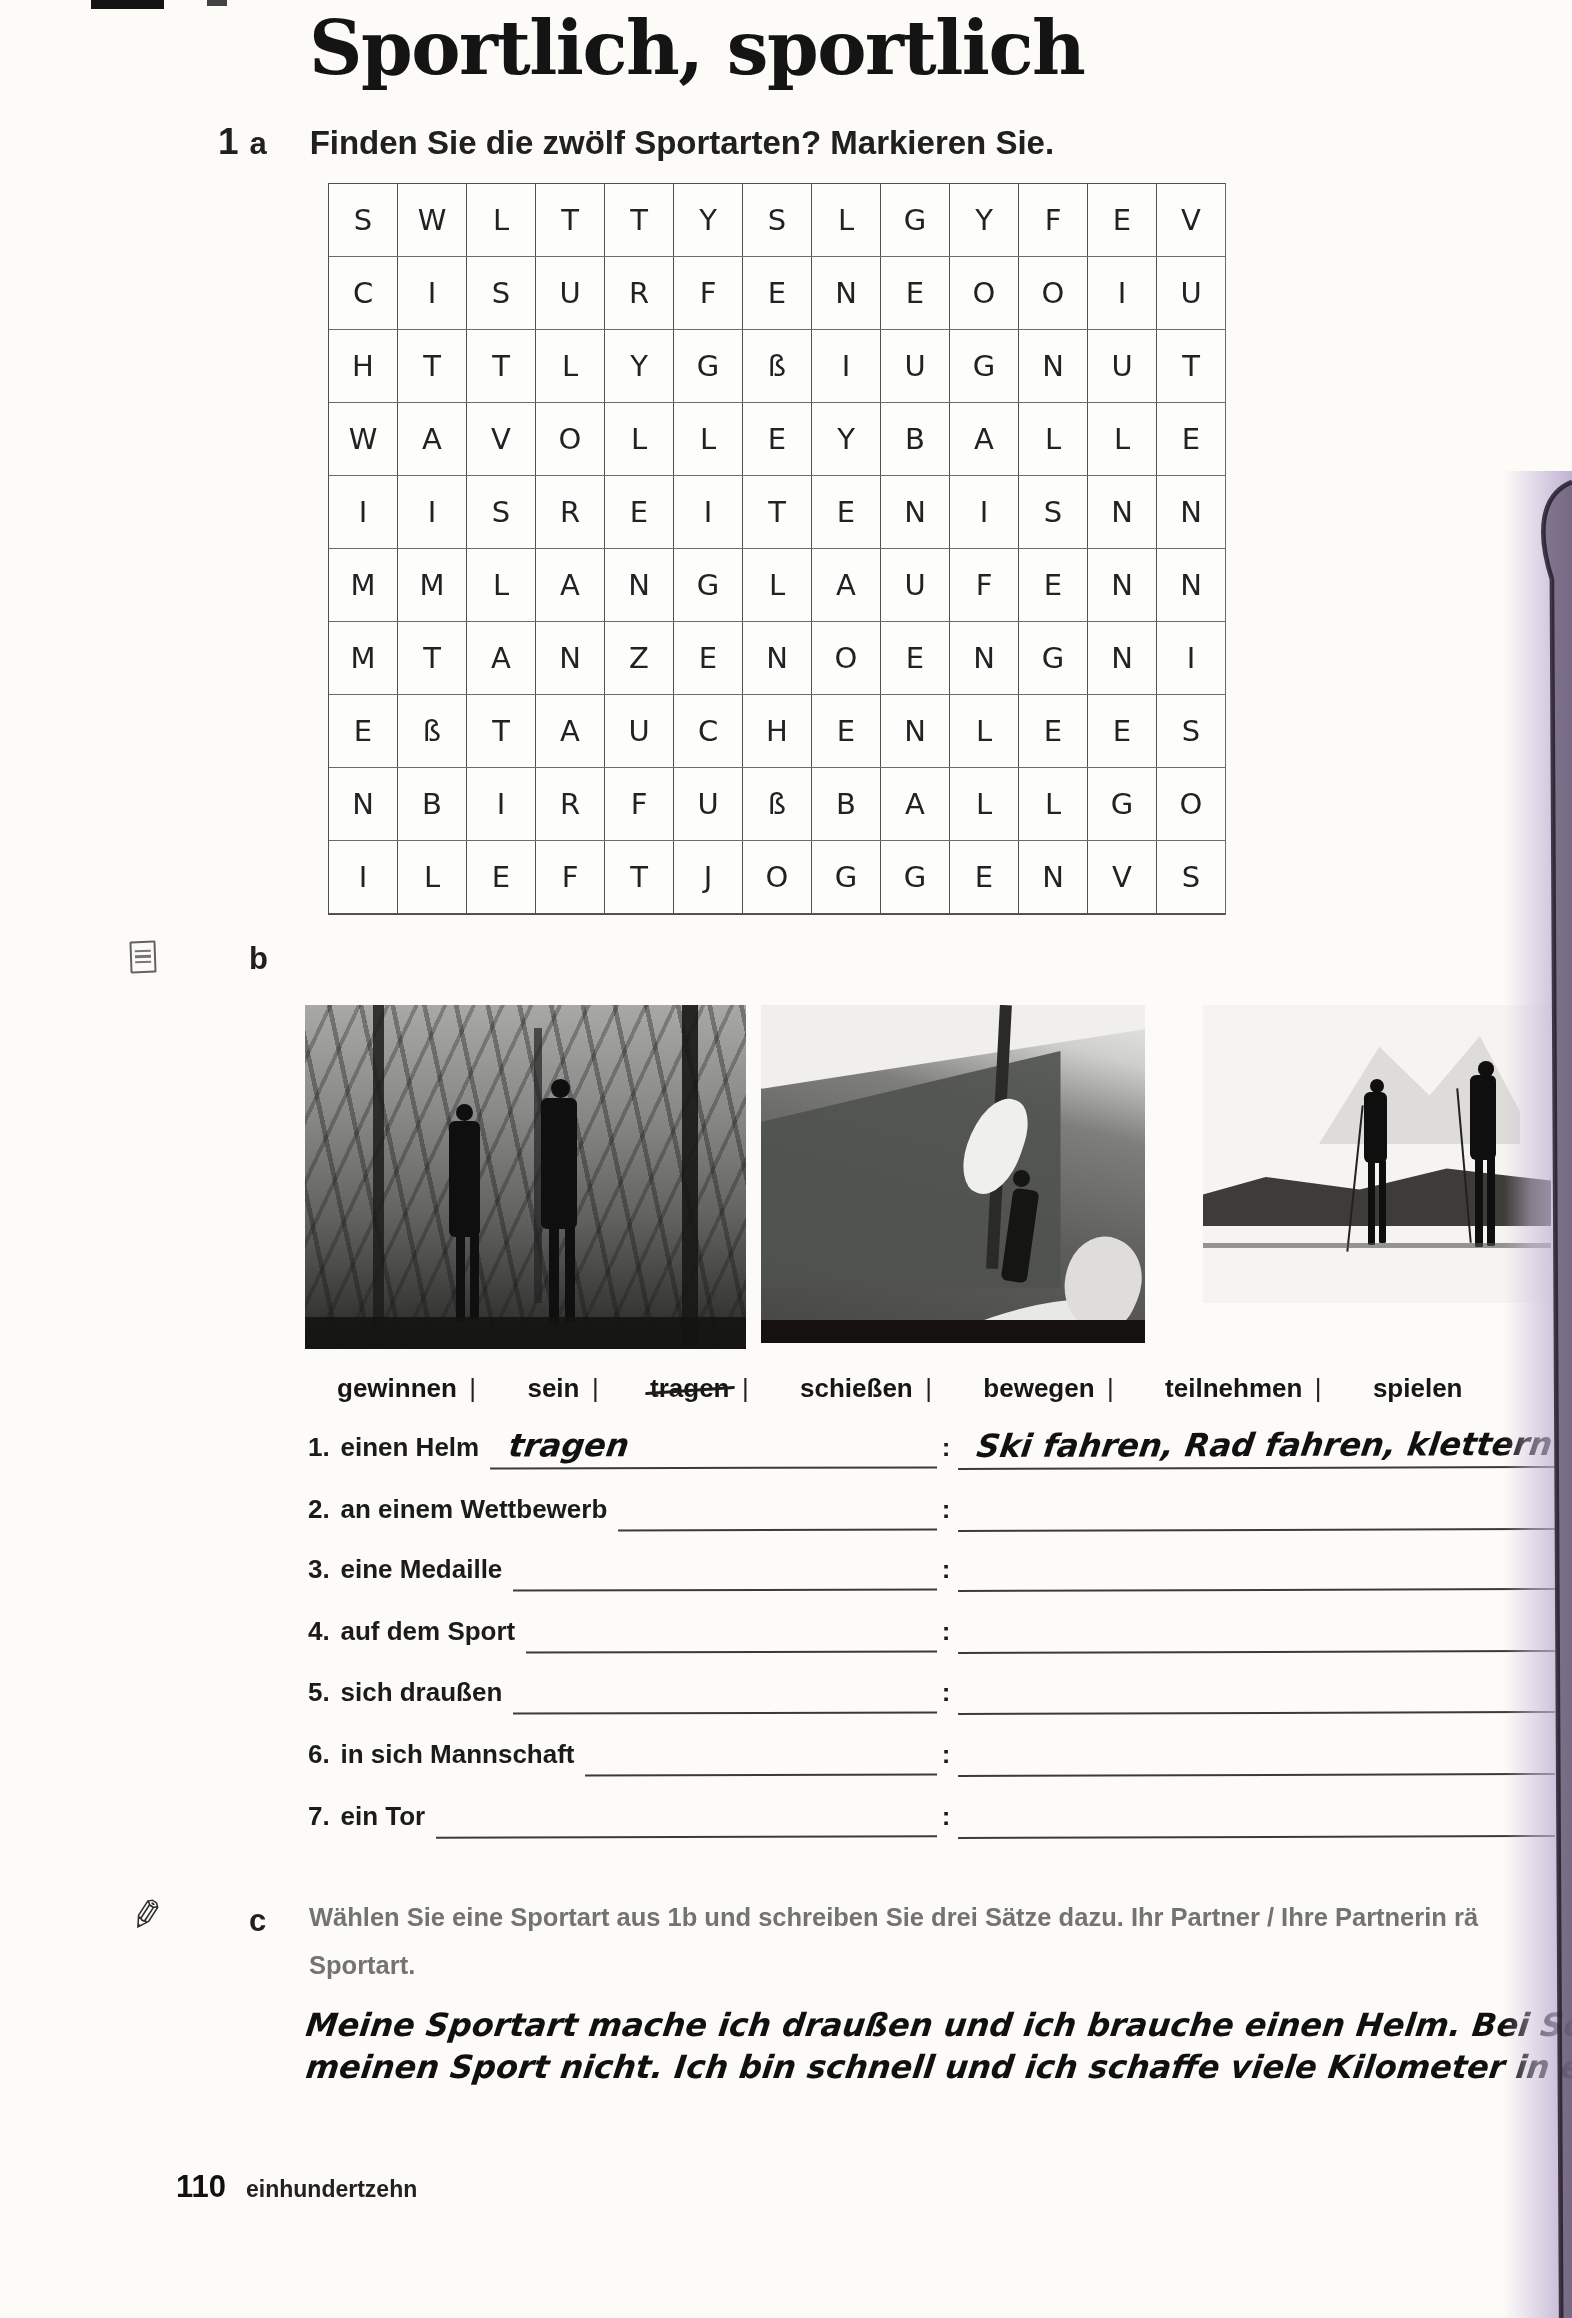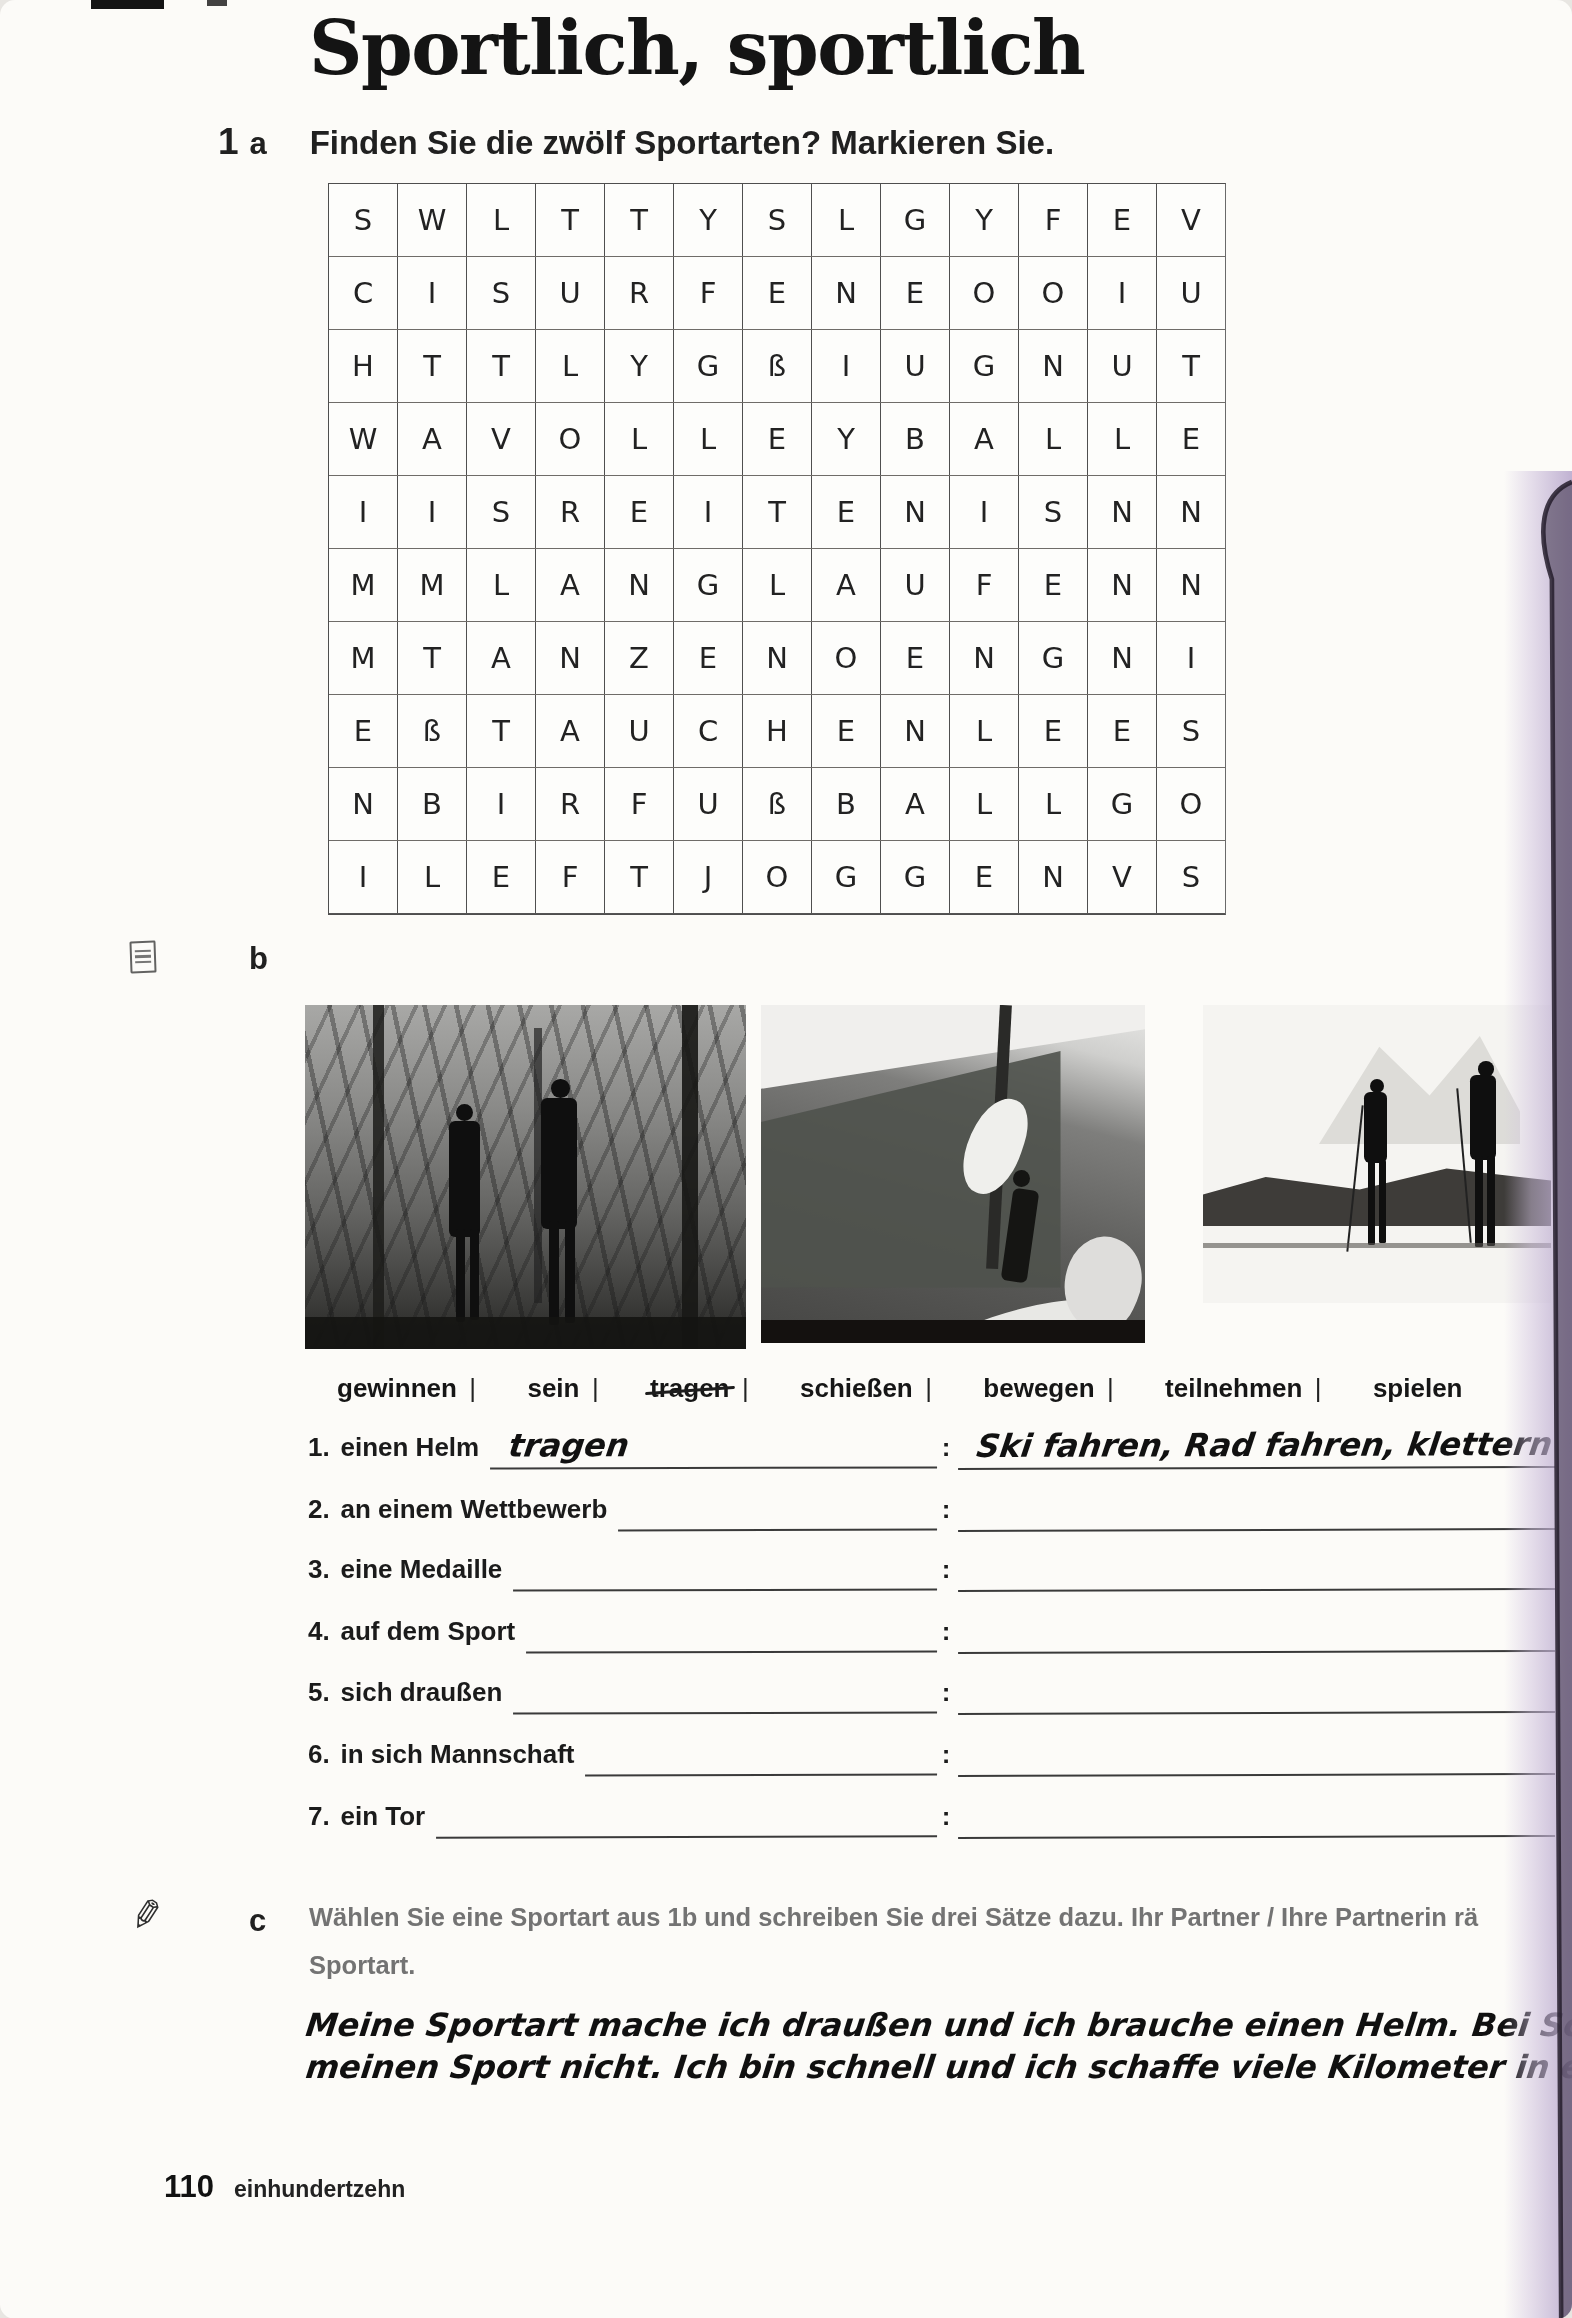--- a/index.html
+++ b/index.html
@@ -1,17 +1,17 @@
 <!DOCTYPE html>
 <html style="font-size:12.4px"><head>
 <meta charset="utf-8">
 <style>
   html,body{margin:0;padding:0;background:#e8e6e2;}
   .page{position:relative;width:1572px;height:2319px;background:#fcfbf8;overflow:hidden;
-        font-family:"Liberation Sans",sans-serif;color:#1b1b1b;border-radius:15px;}
+        font-family:"Liberation Sans",sans-serif;color:#1b1b1b;}
   .abs{position:absolute;}
 
   
   .mark{position:absolute;background:#141414;}
 
   
   .title{position:absolute;left:309px;top:4.6px;font-family:"DejaVu Serif",serif;
          font-weight:bold;font-size:74px;letter-spacing:-1.5px;color:#141414;}
 
   
@@ -60,21 +60,21 @@
 
   
   .pencil-icon{position:absolute;left:130px;top:1892px;font-size:40px;color:#2e2e2e;
                transform:scaleX(-1) rotate(12deg);}
   .c-instr{position:absolute;left:309px;font-size:25.5px;font-weight:bold;color:#737373;white-space:nowrap;}
   .hw-block{position:absolute;left:306px;width:1268px;font-family:"DejaVu Sans",sans-serif;
             font-style:italic;font-weight:bold;font-size:32px;color:#101010;
             transform:skewX(-7deg);white-space:nowrap;}
 
   
-  .footer{position:absolute;left:164px;top:2169px;display:flex;align-items:baseline;text-align:center;}
+  .footer{position:absolute;left:176px;top:2169px;display:flex;align-items:baseline;text-align:center;}
   .footer .num{font-size:31px;font-weight:bold;color:#111;}
   .footer .word{font-size:23px;font-weight:600;margin-left:20px;color:#222;}
 
   
   .edge-band{position:absolute;left:1504px;top:471px;width:68px;height:1847px;
      background:linear-gradient(to right,rgba(206,192,221,0) 0%,rgba(206,192,221,.5) 40%,
                 rgba(186,170,206,.9) 100%);}
 </style>
 </head>
 <body>

